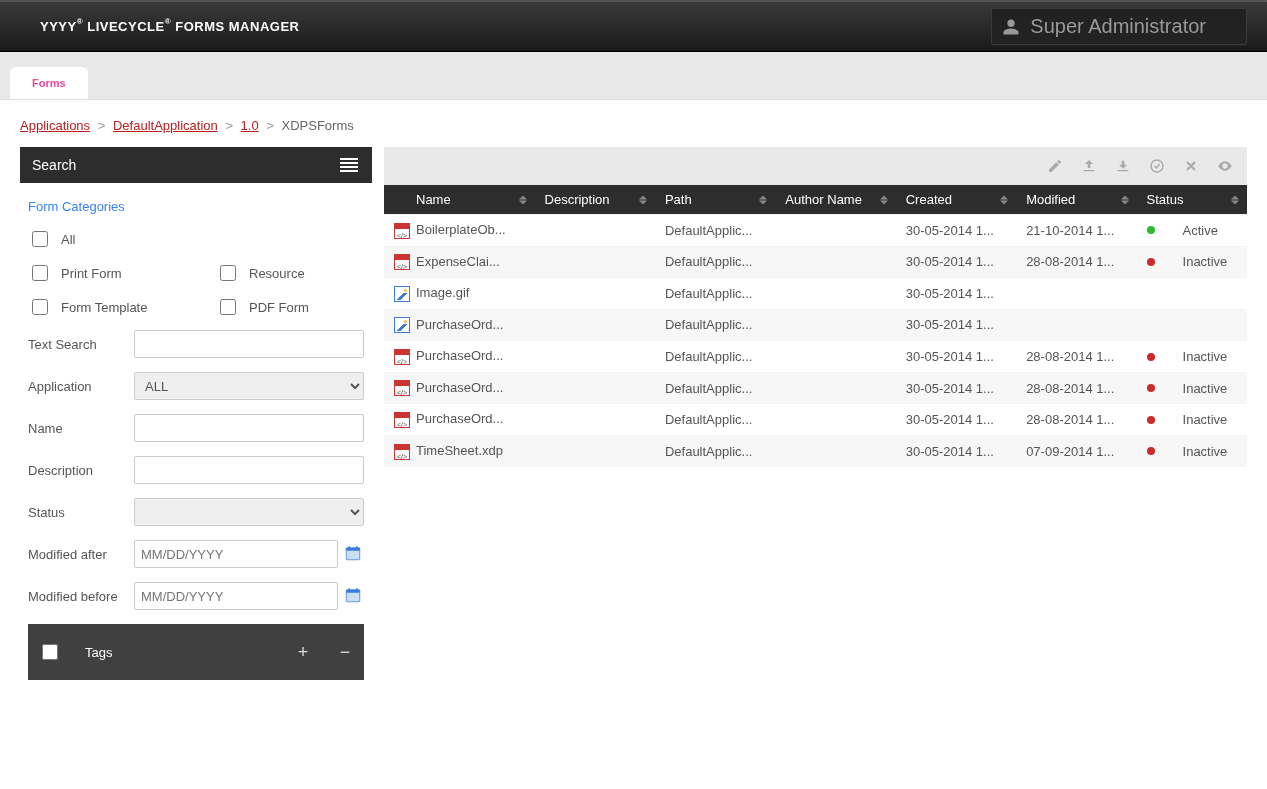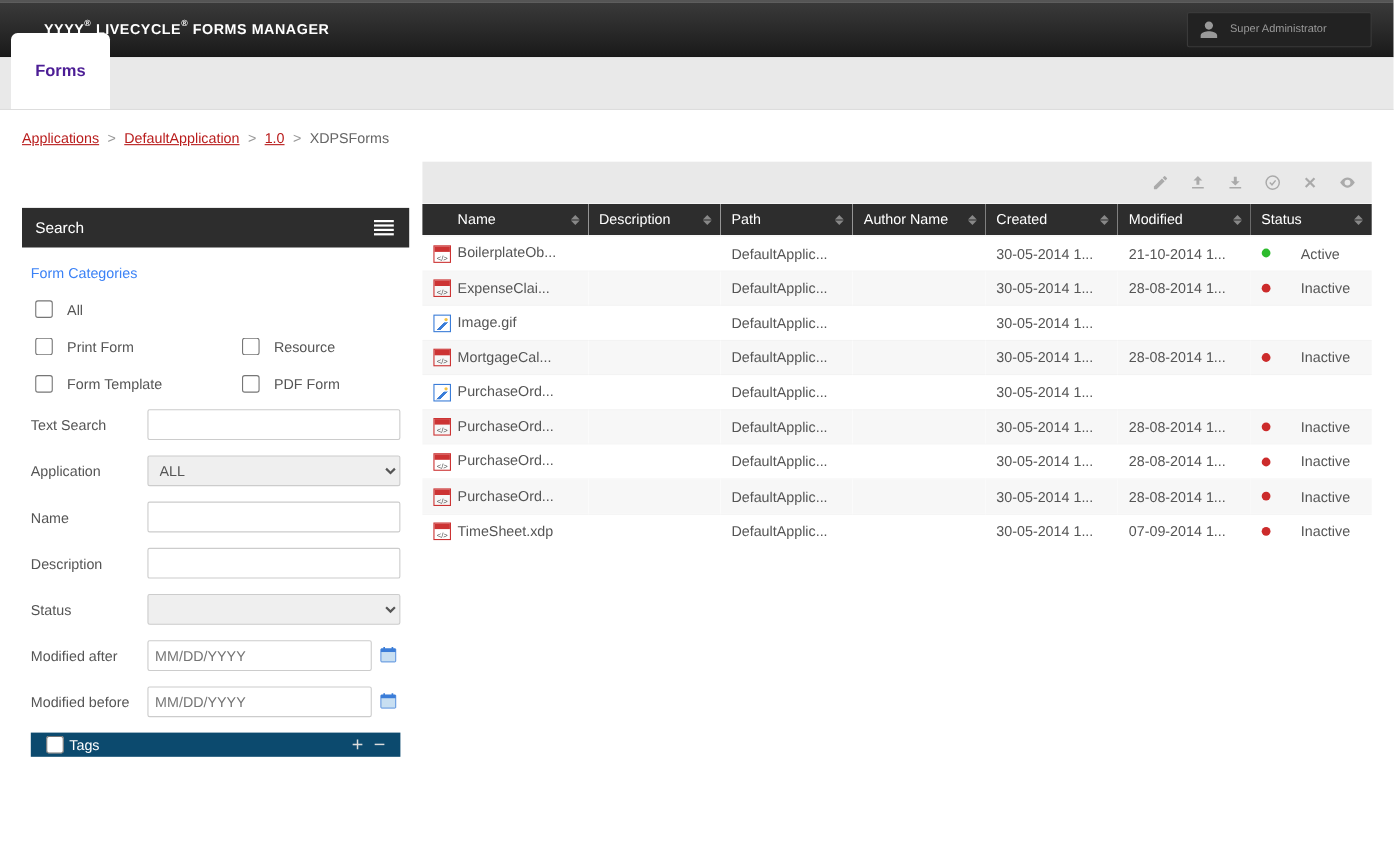--- a/index.html
+++ b/index.html
@@ -28,57 +28,56 @@
     letter-spacing: 0.5px;
   }
   .brand sup { font-size: 8px; vertical-align: super; position: relative; top: -2px; }
   .userbox {
     display: flex; align-items: center; gap: 10px;
     color: #999;
     border: 1px solid #3a3a3a;
     padding: 6px 40px 6px 10px;
     border-radius: 2px;
     background: #222;
-    font-size: 10px;
+    font-size: 20px;
   }
   .userbox svg { fill: #999; }
   .secondbar {
     background: #e9e9e9;
     height: 48px;
     display: flex;
     align-items: flex-end;
     padding-left: 10px;
     border-bottom: 1px solid #ddd;
   }
   .tab {
     background: #fff;
     border-radius: 6px 6px 0 0;
-    padding: 26px 22px;
-    color: #4c1d95;
+    padding: 10px 22px;
+    color: #ec4899;
     font-weight: bold;
-    font-size: 15px;
+    font-size: 11px;
   }
   .content {
     padding: 10px 20px;
   }
   .breadcrumbs {
     font-size: 13px;
     color: #666;
     padding: 8px 0 14px 0;
   }
   .breadcrumbs a { color: #b91c1c; text-decoration: underline; }
   .breadcrumbs .sep { padding: 0 4px; color: #999; }
   .main {
     display: flex;
     gap: 12px;
   }
   .left {
     width: 352px;
     flex-shrink: 0;
-    margin-top: 42px;
   }
   .right {
     flex: 1;
     min-width: 0;
   }
   .panel-head {
     background: #2d2d2d;
     color: #fff;
     padding: 8px 12px;
     font-size: 14px;
@@ -109,24 +108,24 @@
   }
   .date-wrap { flex:1; display:flex; gap:4px; }
   .date-wrap input { flex:1; }
   .calbtn {
     width: 22px; height: 26px;
     display:flex; align-items:center; justify-content:center;
     cursor:pointer;
   }
   .calbtn svg { width:18px; height:18px; }
   .tags-head {
-    background:#0c4a6e; color:#fff;
+    background:#404040; color:#fff;
     display:flex; align-items:center;
-    padding: 0 10px;
-    gap: 2px;
+    padding: 17px 10px;
+    gap: 24px;
   }
   .tags-head input { width:16px; height:16px; }
   .tags-head .spacer { flex:1; }
   .tags-head .iconbtn {
     width:18px; height:18px; display:flex; align-items:center; justify-content:center;
     font-size:18px; cursor:pointer; color:#ddd;
   }
   .toolbar {
     background:#e9e9e9;
     height: 38px;
@@ -415,34 +414,20 @@
               <td></td>
               <td>30-05-2014 1...</td>
               <td></td>
               <td>
                 <span class="status-cell">
                   <span></span>
                 </span>
               </td>
             </tr>
             <tr>
-              <td><span class="fileicon pdf"></span>MortgageCal...</td>
-              <td></td>
-              <td>DefaultApplic...</td>
-              <td></td>
-              <td>30-05-2014 1...</td>
-              <td>28-08-2014 1...</td>
-              <td>
-                <span class="status-cell">
-                  <span class="dot red"></span>
-                  <span>Inactive</span>
-                </span>
-              </td>
-            </tr>
-            <tr>
               <td><span class="fileicon img"></span>PurchaseOrd...</td>
               <td></td>
               <td>DefaultApplic...</td>
               <td></td>
               <td>30-05-2014 1...</td>
               <td></td>
               <td>
                 <span class="status-cell">
                   <span></span>
                 </span>

